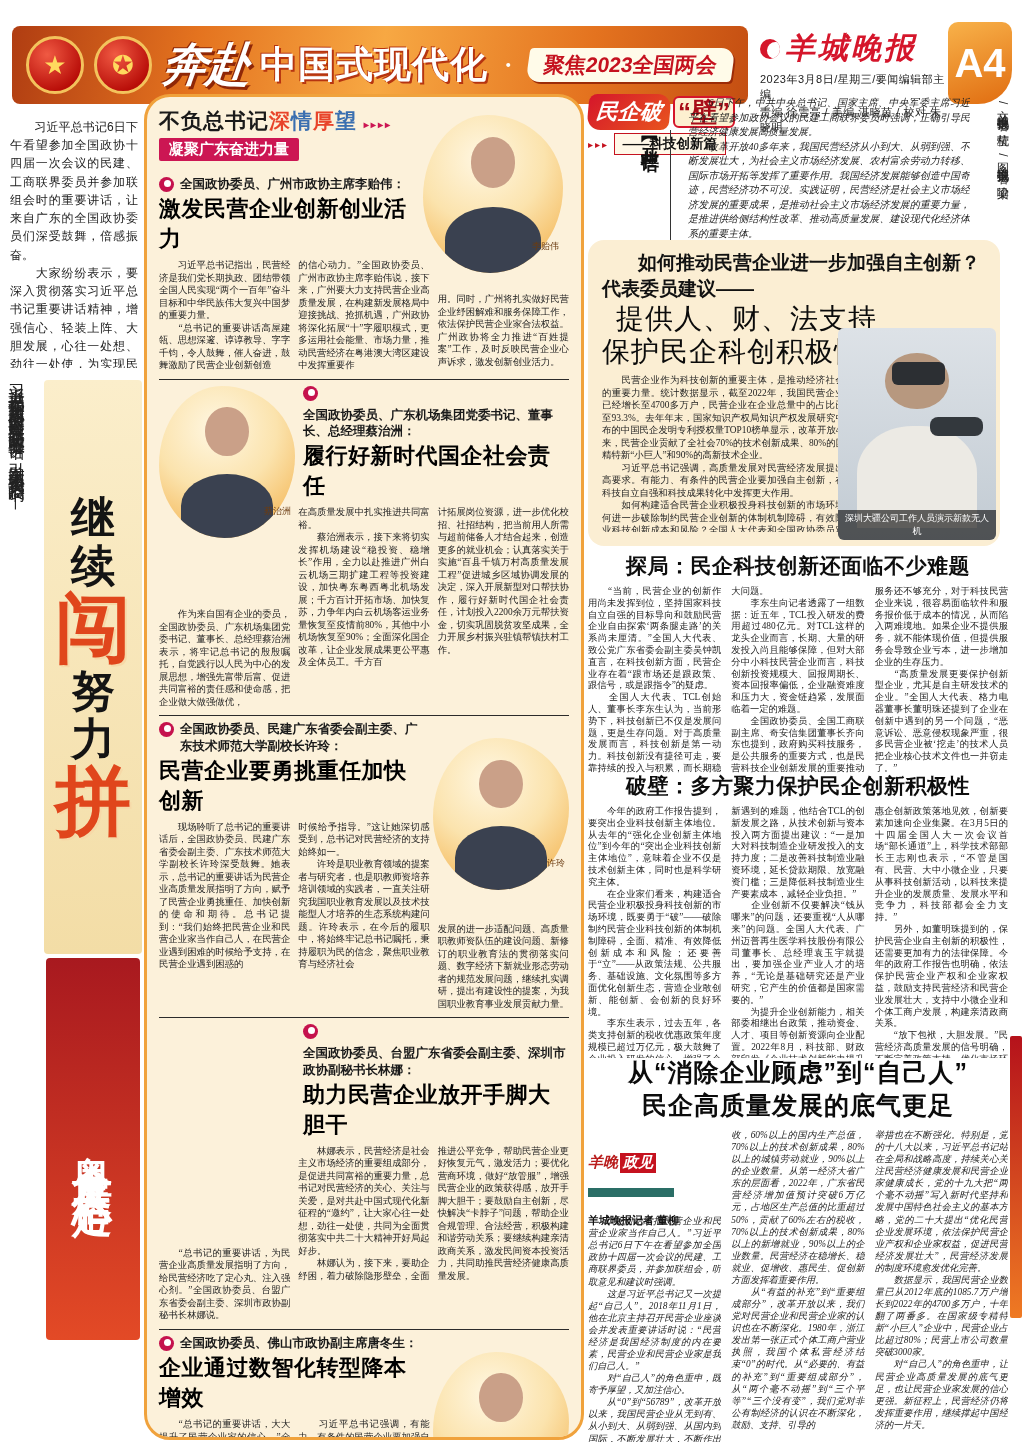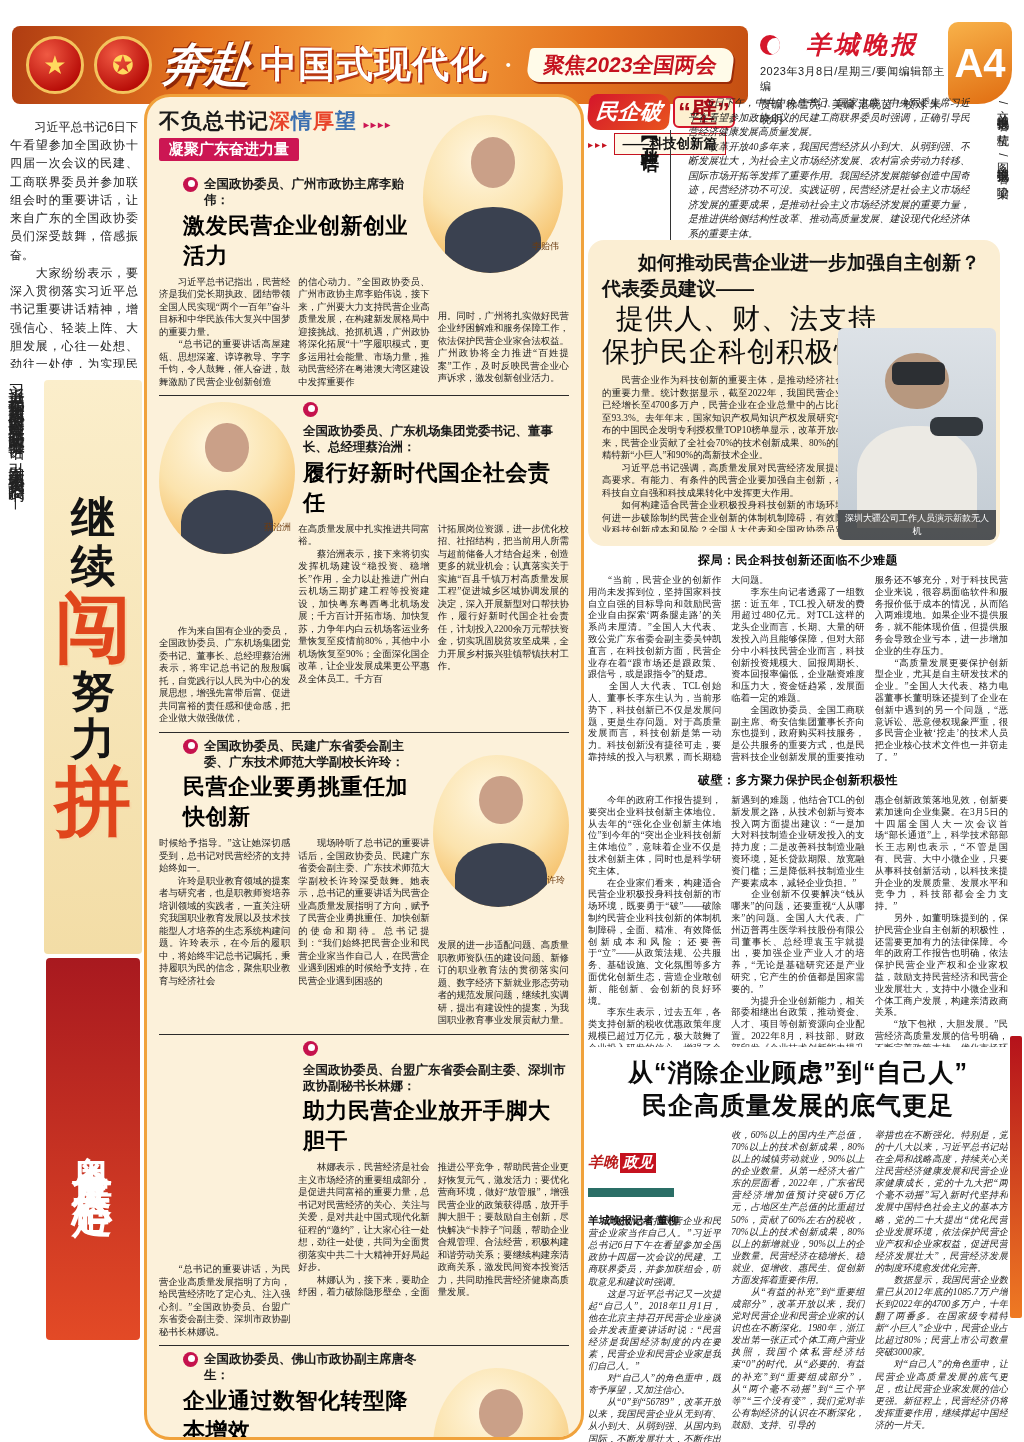--- a/index.html
+++ b/index.html
@@ -16,21 +16,21 @@
   .bn1{font-size:46px;font-weight:900;font-style:italic;color:#fff;transform:skewX(-6deg);
        text-shadow:3px 3px 0 #8f2707,-1px -1px 0 #8f2707;letter-spacing:-2px;}
   .bn2{font-size:37px;font-weight:900;color:#fff;text-shadow:2px 2px 0 #b63410,-1px -1px 0 #b63410;letter-spacing:1px;}
   .bn-dot{color:#fff;font-size:20px;font-weight:900;}
   .bn-sub{background:#fffbe9;color:#c5121f;font-weight:900;font-size:21px;padding:3px 16px;
           border-radius:4px 14px 4px 14px;transform:skewX(-8deg);box-shadow:2px 2px 0 #9c2c08;}
   .mast-right{position:absolute;left:748px;top:6px;width:186px;}
   .logo-row{display:flex;align-items:center;gap:5px;}
   .logo-mark{width:20px;height:20px;border-radius:50%;background:#d5162b;position:relative;overflow:hidden;flex:none;}
   .logo-mark::after{content:"";position:absolute;left:7px;top:3px;width:17px;height:17px;border-radius:50%;background:#fff;}
-  .logo-name{font-family:"Liberation Serif",serif;font-weight:900;font-size:25px;color:#d5162b;letter-spacing:3px;font-style:italic;margin-left:21px;}
+  .logo-name{font-family:"Liberation Serif",serif;font-weight:900;font-size:30px;color:#d5162b;letter-spacing:3px;font-style:italic;}
   .mast-line{font-size:11px;color:#222;margin-top:3px;letter-spacing:.5px;}
   .page-no{position:absolute;right:0;top:0;width:64px;height:82px;border-radius:10px 10px 34px 10px;
            background:linear-gradient(160deg,#f8b24a,#e06c10);color:#fff;font-size:40px;font-weight:700;
            display:flex;align-items:center;justify-content:center;}
   
   .l-intro{position:absolute;left:10px;top:118px;width:128px;height:250px;font-size:12px;line-height:1.52;
            text-align:justify;white-space:pre-line;color:#222;overflow:hidden;}
   .l-note{position:absolute;left:6px;top:372px;height:884px;writing-mode:vertical-rl;font-size:16.5px;
           letter-spacing:2px;color:#222;}
   .l-title{position:absolute;left:44px;top:380px;width:98px;height:574px;
@@ -60,21 +60,21 @@
        font-family:"Liberation Serif",serif;}
   .photo{position:absolute;width:136px;height:152px;z-index:2;}
   .blob{width:100%;height:100%;border-radius:46% 54% 52% 48% / 52% 46% 54% 48%;
         background:radial-gradient(circle at 42% 28%,#fff7e2 0%,#fbe3ad 45%,#f2a93c 100%);
         position:relative;overflow:hidden;}
   .blob::before{content:"";position:absolute;top:14%;left:34%;width:32%;height:32%;border-radius:50%;background:#caa088;}
   .blob::after{content:"";position:absolute;bottom:0;left:16%;width:68%;height:42%;
                border-radius:50% 50% 0 0;background:#3a4150;}
   .pname{position:absolute;bottom:20px;right:4px;font-size:9px;color:#6b3c12;z-index:3;}
   .photo.pl{left:0;top:6px;} .photo.pr{right:0;top:22px;}
-  .ml{margin-left:144px;flex-direction:column;} .mr{margin-right:144px;margin-left:24px;}
+  .ml{margin-left:144px;flex-direction:column;} .mr{margin-right:144px;}
   .pad-photo{padding-top:102px;}
   .photo-a1{position:absolute;top:8px;right:6px;width:140px;height:158px;z-index:2;}
   
   .badge-box{position:absolute;left:588px;top:94px;width:170px;}
   .badge-row{display:flex;align-items:center;gap:3px;}
   .badge-main{background:linear-gradient(135deg,#d5162b,#e8541e);color:#fff;font-weight:900;font-size:22px;
               font-style:italic;padding:3px 8px;border-radius:8px 14px 8px 14px;transform:skewX(-5deg);}
   .badge-wall{color:#a80d18;font-weight:900;font-size:26px;background:#fdf0d0;border:2px solid #d5162b;
               border-radius:6px;padding:0 3px;line-height:1.1;}
   .badge-sub{margin-top:3px;display:inline-block;font-size:13.5px;font-weight:800;color:#111;
@@ -100,21 +100,21 @@
            background:linear-gradient(180deg,#dde2e7,#c2cbd3);overflow:hidden;}
   .f-photo::before{content:"";position:absolute;top:12%;left:30%;width:40%;height:26%;border-radius:50%;background:#b7987f;}
   .f-photo::after{content:"";position:absolute;bottom:12px;left:12%;width:76%;height:48%;
                   border-radius:46% 46% 0 0;background:#eceae4;}
   .goggles{position:absolute;top:16%;left:34%;width:34%;height:11%;background:#2c2f33;border-radius:6px;z-index:2;}
   .drone{position:absolute;top:42%;right:8%;width:34%;height:9%;background:#33383d;border-radius:8px;z-index:2;}
   .f-cap{position:absolute;left:0;right:0;bottom:0;background:rgba(20,20,20,.66);color:#fff;font-size:9px;
          padding:2px 4px;z-index:3;text-align:center;}
   .r-sec{position:absolute;left:588px;width:420px;}
   .sec1{top:552px;} .sec2{top:772px;}
-  .sec-title{text-align:center;font-size:12px;font-weight:900;color:#0d0d0d;letter-spacing:.5px;}
+  .sec-title{text-align:center;font-size:21px;font-weight:900;color:#0d0d0d;letter-spacing:.5px;}
   .sec-cols{display:flex;gap:10px;margin-top:6px;}
   .sec-col{flex:1;font-size:9.3px;line-height:1.27;text-align:justify;white-space:pre-line;color:#222;
            font-family:"Liberation Serif",serif;overflow:hidden;}
   .sec1 .sec-col{height:188px;} .sec2 .sec-col{height:252px;}
   .r-sidebar{position:absolute;left:1010px;top:1036px;width:12px;height:282px;
              background:linear-gradient(180deg,#b5121b,#ef7a23);border-radius:2px;}
   .r-bottom{position:absolute;left:588px;top:1056px;width:420px;}
   .rb-h{text-align:center;font-size:25px;font-weight:900;color:#0b0b0b;letter-spacing:1px;line-height:1.3;}
   .rb-cols{display:flex;gap:10px;margin-top:8px;}
   .rb-col{flex:1;font-size:9.3px;line-height:1.3;text-align:justify;white-space:pre-line;color:#222;
@@ -217,23 +217,23 @@
         <div class="photo pr">
           <div class="blob"></div>
           <span class="pname">许玲</span>
         </div>
         <div class="kicker mr">
           <span class="kmark"></span>
           <span>全国政协委员、民建广东省委会副主委、广东技术师范大学副校长许玲：</span>
         </div>
         <div class="hl mr">民营企业要勇挑重任加快创新</div>
         <div class="cols">
+          <div class="col">　　现场聆听了总书记的重要讲话后，全国政协委员、民建广东省委会副主委、广东技术师范大学副校长许玲深受鼓舞。她表示，总书记的重要讲话为民营企业高质量发展指明了方向，赋予了民营企业勇挑重任、加快创新的使命和期待。总书记提到：“我们始终把民营企业和民营企业家当作自己人，在民营企业遇到困难的时候给予支持，在民营企业遇到困惑的</div>
           <div class="col">时候给予指导。”这让她深切感受到，总书记对民营经济的支持始终如一。
 　　许玲是职业教育领域的提案者与研究者，也是职教师资培养培训领域的实践者，一直关注研究我国职业教育发展以及技术技能型人才培养的生态系统构建问题。许玲表示，在今后的履职中，将始终牢记总书记嘱托，秉持履职为民的信念，聚焦职业教育与经济社会</div>
-          <div class="col">　　现场聆听了总书记的重要讲话后，全国政协委员、民建广东省委会副主委、广东技术师范大学副校长许玲深受鼓舞。她表示，总书记的重要讲话为民营企业高质量发展指明了方向，赋予了民营企业勇挑重任、加快创新的使命和期待。总书记提到：“我们始终把民营企业和民营企业家当作自己人，在民营企业遇到困难的时候给予支持，在民营企业遇到困惑的</div>
           <div class="col pad-photo">发展的进一步适配问题、高质量职教师资队伍的建设问题、新修订的职业教育法的贯彻落实问题、数字经济下新就业形态劳动者的规范发展问题，继续扎实调研，提出有建设性的提案，为我国职业教育事业发展贡献力量。</div>
         </div>
       </div>
 
       
       <div class="art">
         <div class="kicker ml">
           <span class="kmark"></span>
           <span>全国政协委员、台盟广东省委会副主委、深圳市政协副秘书长林娜：</span>
         </div>

